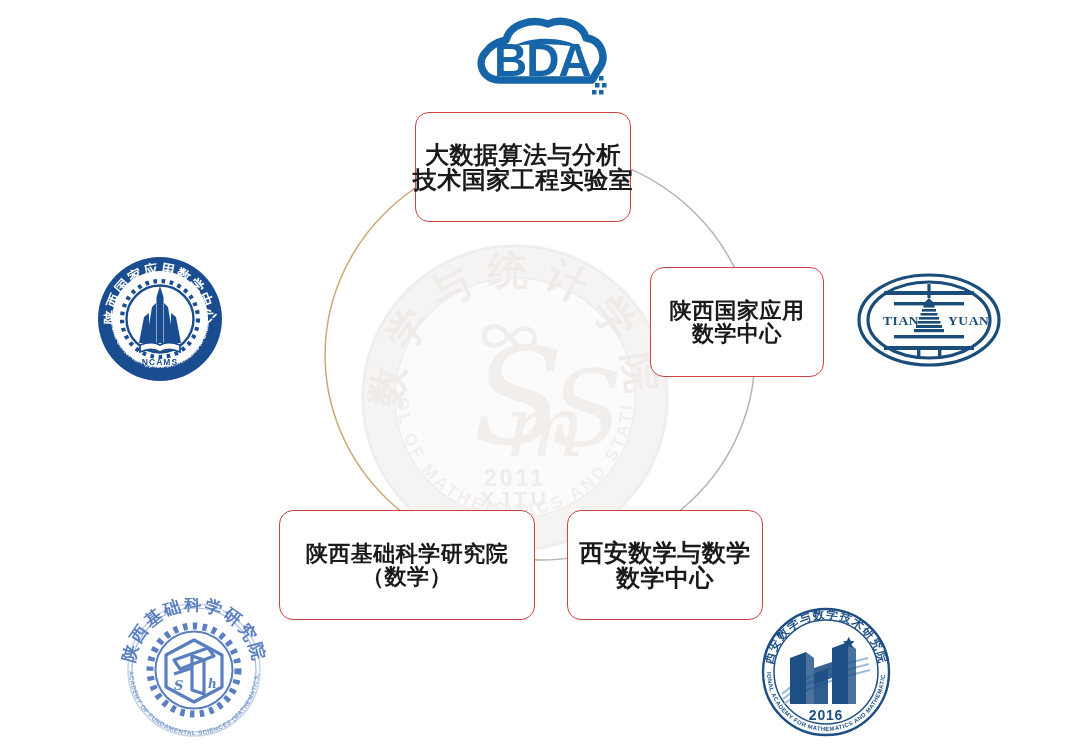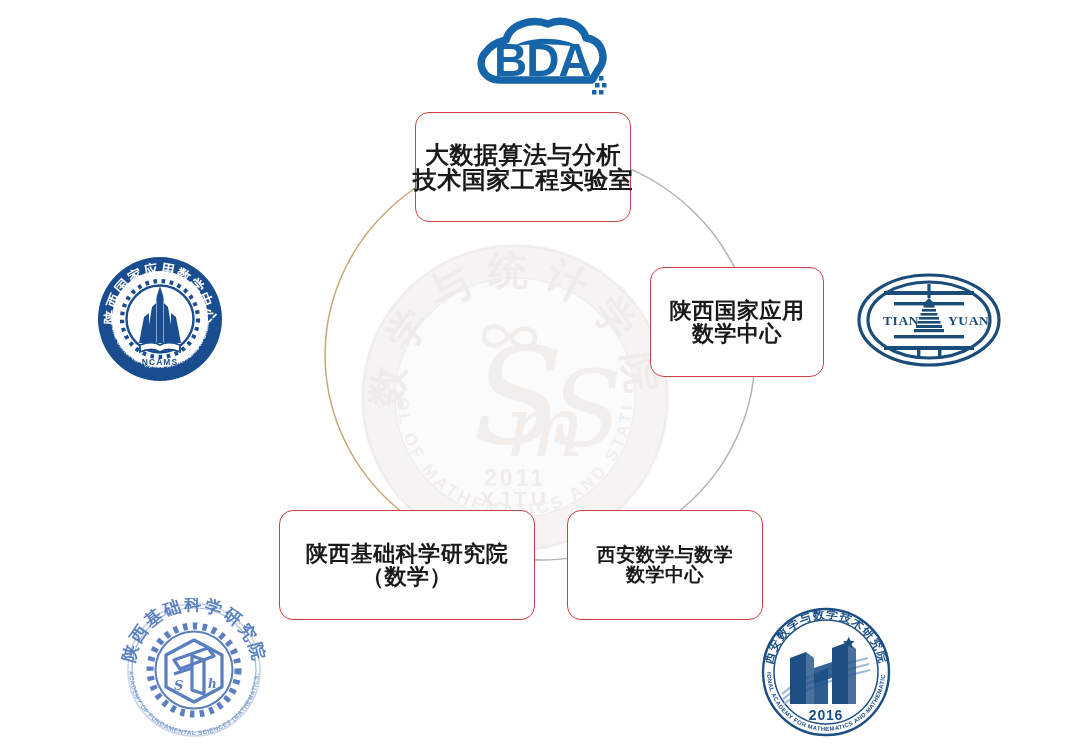--- a/index.html
+++ b/index.html
@@ -64,21 +64,21 @@
     line-height: 1.05;
     white-space: nowrap;
   }
   .node .line + .line {
   }
 
   #node-bda      { left: 415px; top: 112px;  width: 216px; height: 110px; font-size: 24px; }
   #node-ncams    { left: 231px; top: 267px;  width: 196px; height: 110px; font-size: 22px; }
   #node-tianyuan { left: 650px; top: 267px;  width: 174px; height: 110px; font-size: 22px; }
   #node-safs     { left: 279px; top: 510px;  width: 256px; height: 110px; font-size: 22px; }
-  #node-xiamath  { left: 567px; top: 510px;  width: 196px; height: 110px; font-size: 19px; }
+  #node-xiamath  { left: 567px; top: 510px;  width: 196px; height: 110px; font-size: 24px; }
 
   
   .logo {
     position: absolute;
     z-index: 4;
   }
   #logo-ncams    { left: 96px;  top: 255px; width: 128px; height: 128px; }
   #logo-tianyuan { left: 856px; top: 272px; width: 146px; height: 96px; }
   #logo-safs     { left: 112px; top: 598px; width: 172px; height: 140px; }
   #logo-xiamath  { left: 752px; top: 602px; width: 148px; height: 140px; }

